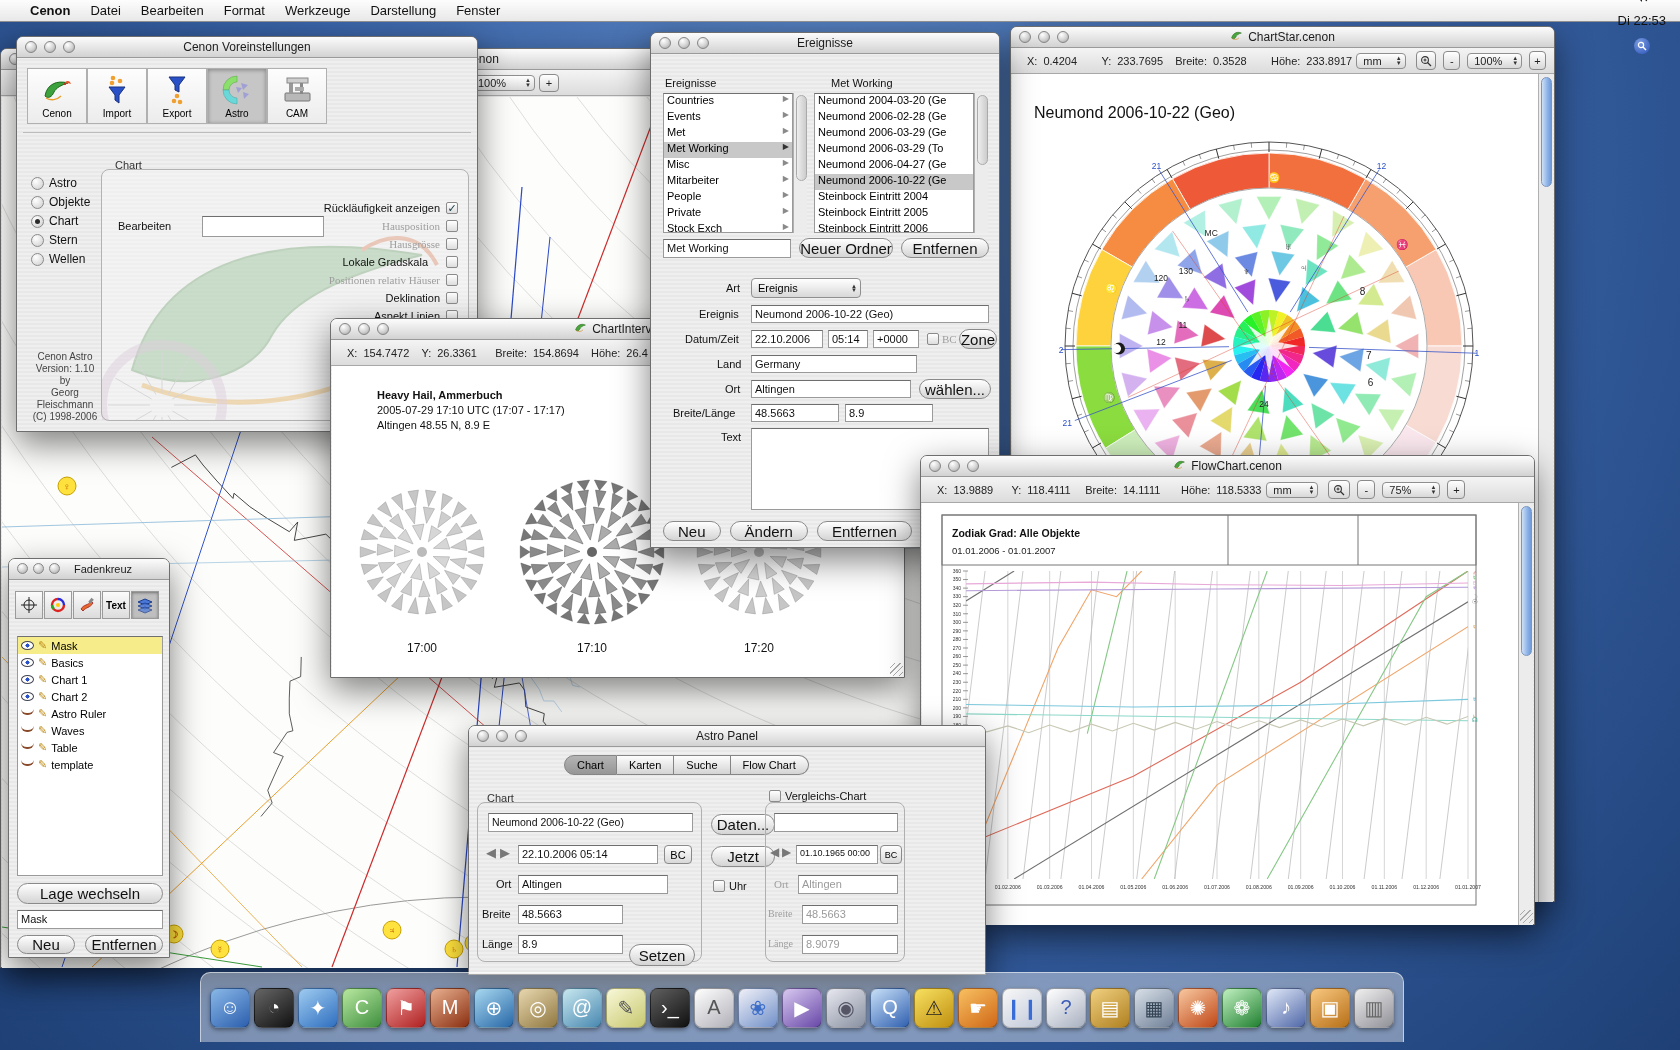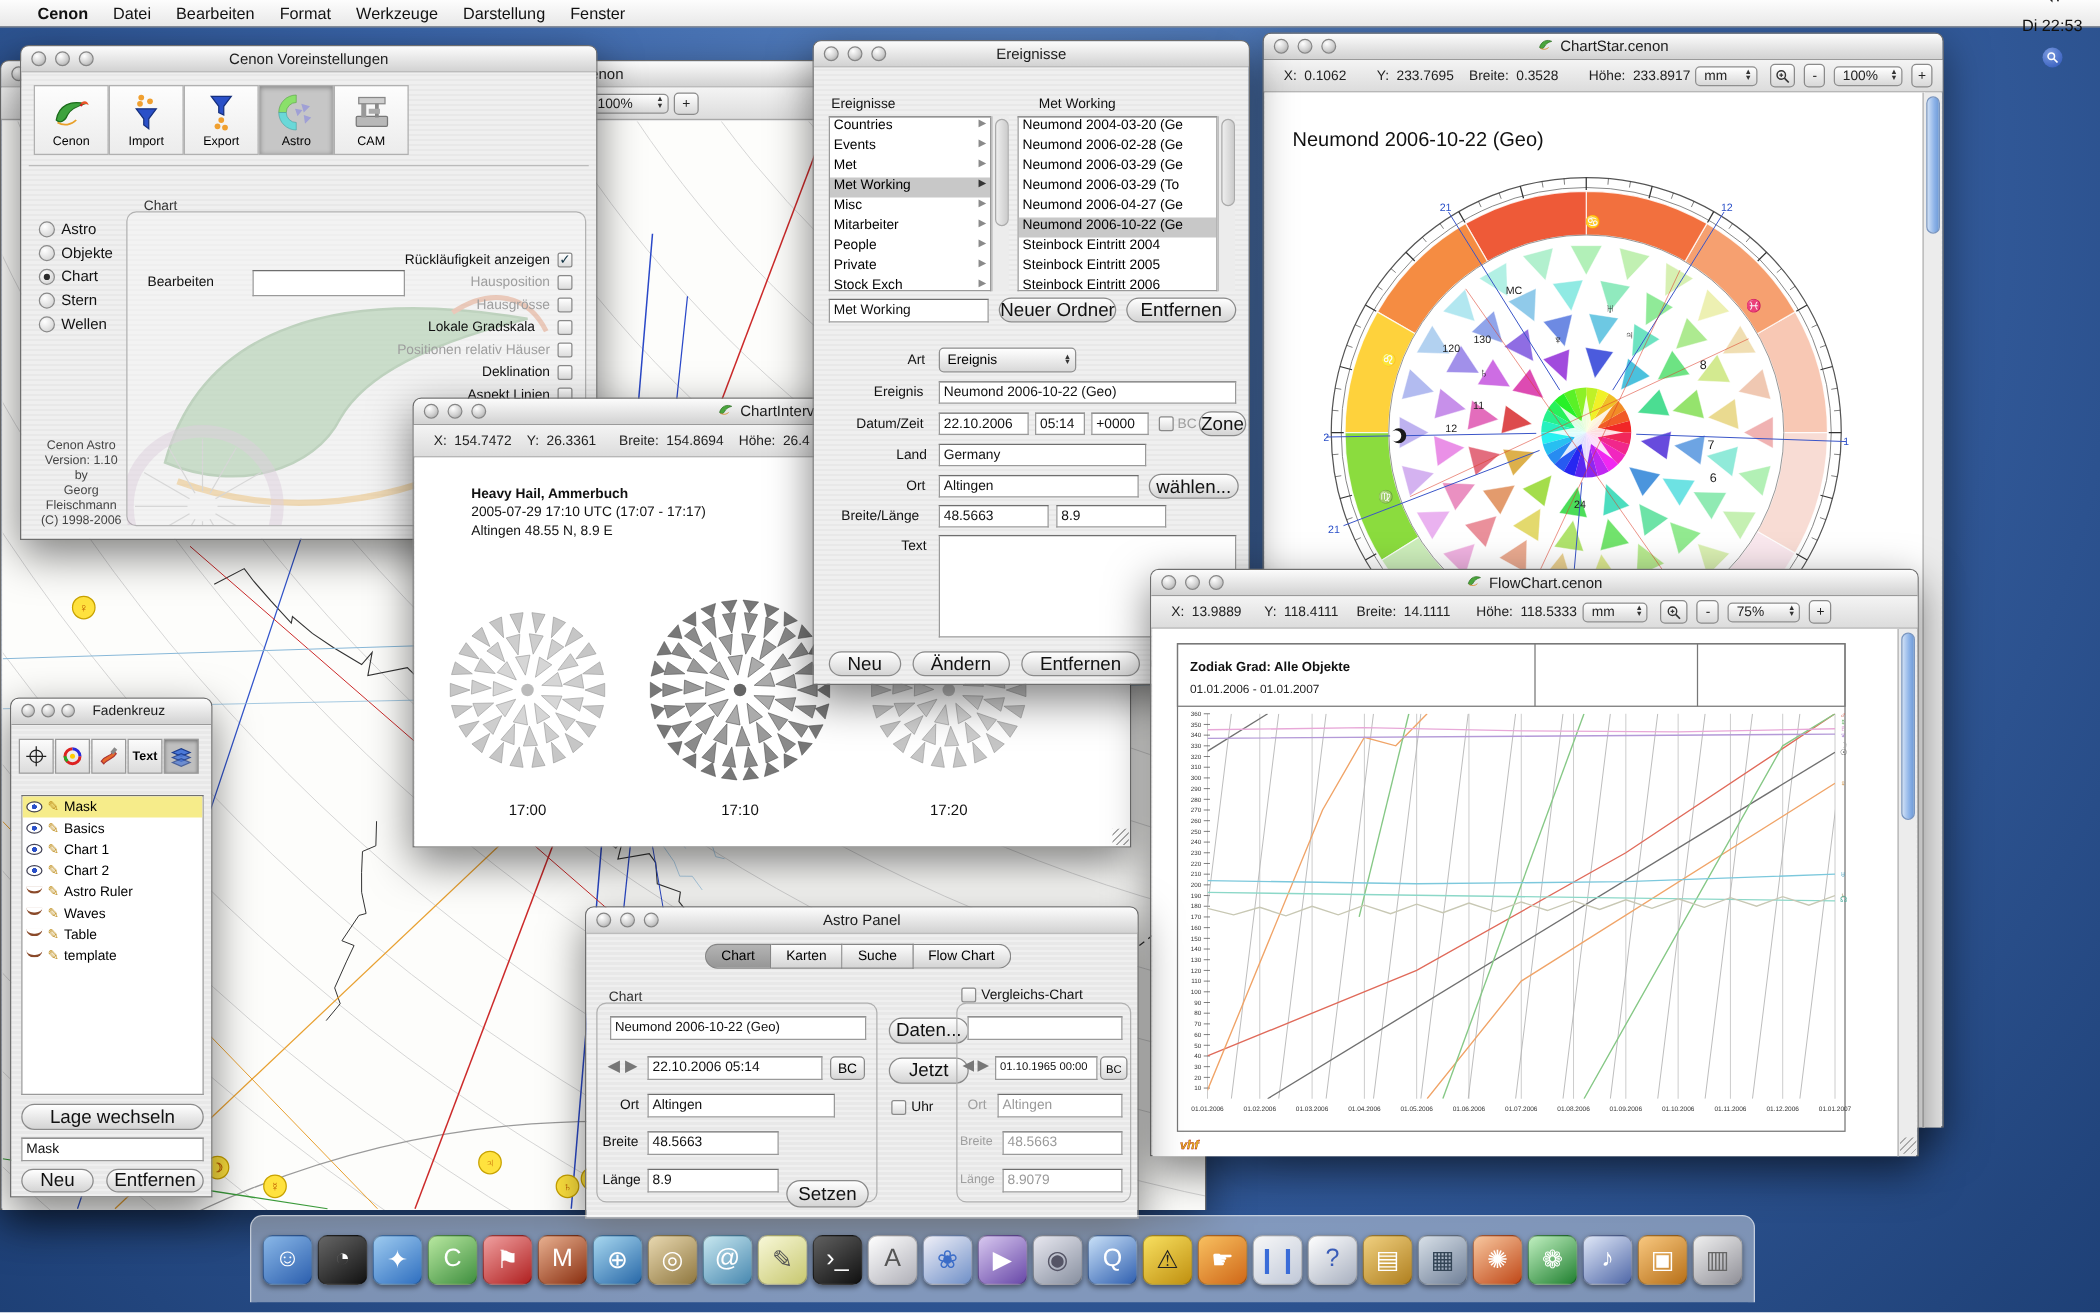--- a/index.html
+++ b/index.html
@@ -46,21 +46,21 @@
   .popup { display:inline-flex; align-items:center; justify-content:space-between; border:1px solid #8f8f8f;
     border-radius:4px; background:linear-gradient(#ffffff,#d8d8d8); font-size:11px; padding:1px 3px 1px 6px; }
   .ud { display:flex; flex-direction:column; line-height:4.5px; font-size:6px; color:#333; margin-left:5px; }
   .cbx { width:12px; height:12px; border:1px solid #8a8a8a; border-radius:2px;
     background:linear-gradient(#fff,#ddd); font-size:11px; line-height:10px; text-align:center; color:#134; flex:none; }
   .radio { width:13px; height:13px; border-radius:50%; border:1px solid #8a8a8a;
     background:radial-gradient(circle at 35% 30%, #fff, #ccc); position:relative; flex:none; }
   .radio.sel::after { content:""; position:absolute; left:3px; top:3px; width:5px; height:5px;
     border-radius:50%; background:#2c2c2c; }
   .lbl { font-size:11px; color:#111; }
-  .lbl.dis { color:#9e9e9e; }
+  .lbl.dis { color:#9e9e9e;font-family:Liberation Serif, serif; }
   .seg { border:1px solid #858585; border-left:none; background:linear-gradient(#fdfdfd,#d4d4d4);
     font-size:11px; padding:3px 12px; }
   .seg:first-child { border-left:1px solid #858585; border-radius:11px 0 0 11px; }
   .seg:last-child { border-radius:0 11px 11px 0; }
   .seg.sel { background:linear-gradient(#b4b4b4,#969696); color:#000; }
   .vscroll { position:absolute; width:15px; background:#ececec; border-left:1px solid #b0b0b0; }
   .vthumb { position:absolute; left:2px; width:11px; border-radius:6px;
     background:linear-gradient(90deg,#cfe0f6,#8db3e8 60%,#6f9bd8); border:1px solid #7a96c0; }
 
   
@@ -406,21 +406,21 @@
           <div class="light"></div>
         </div>
       <span class="doc-icon"><svg width="13" height="13" viewBox="0 0 16 16">
             <path d="M2 11 C4 4 10 3 14 5 C10 6 8 8 7 10 C6 12 4 13 2 11 Z" fill="#4aa53c" stroke="#2c6e22" stroke-width="0.7"></path>
             <path d="M3 12 C6 13.5 9 13 11 11" fill="none" stroke="#d88a2a" stroke-width="0.8"></path>
           </svg></span>
       <span>ChartStar.cenon</span>
     </div>
     <div class="coordbar" id="cb-chartstar">
         <span class="cb-l">X:</span>
-        <span class="cb-v">0.1062</span>
+        <span class="cb-v">0.4204</span>
         <span class="cb-l">Y:</span>
         <span class="cb-v">233.7695</span>
         <span class="cb-l">Breite:</span>
         <span class="cb-v">0.3528</span>
         <span class="cb-l">Höhe:</span>
         <span class="cb-v">233.8917</span>
         <span class="popup" style="width: 52px;">
           <span>mm</span>
           <span class="ud">▲<br>▼</span>
         </span>
@@ -1295,21 +1295,21 @@
           <text x="544" y="121.61111111111111" font-size="6.5" fill="#cc8833">♀</text>
           <text x="16" y="412" font-size="10" font-weight="bold" font-style="italic" fill="#e8c020" stroke="#a80000" stroke-width="0.3">vhf</text>
         </svg>
     </div>
     <div class="vscroll" style="right:1px;top:47px;height:422px;">
         <div class="vthumb" style="top:3px;height:150px;"></div>
       </div>
     <div class="grip"></div>
   </div>
 
-  <div class="win" id="win-astropanel" style="left:468px;top:725px;width:443px;height:250px;z-index:8;">
+  <div class="win" id="win-astropanel" style="left:468px;top:725px;width:518px;height:250px;z-index:8;">
     <div class="tbar">
       <div class="lights">
           <div class="light"></div>
           <div class="light"></div>
           <div class="light"></div>
         </div>
       <span>Astro Panel</span>
     </div>
     <div id="ap-tabs" style="position:absolute;left:95px;top:29px;display:flex;">
         <span class="seg sel">Chart</span>

